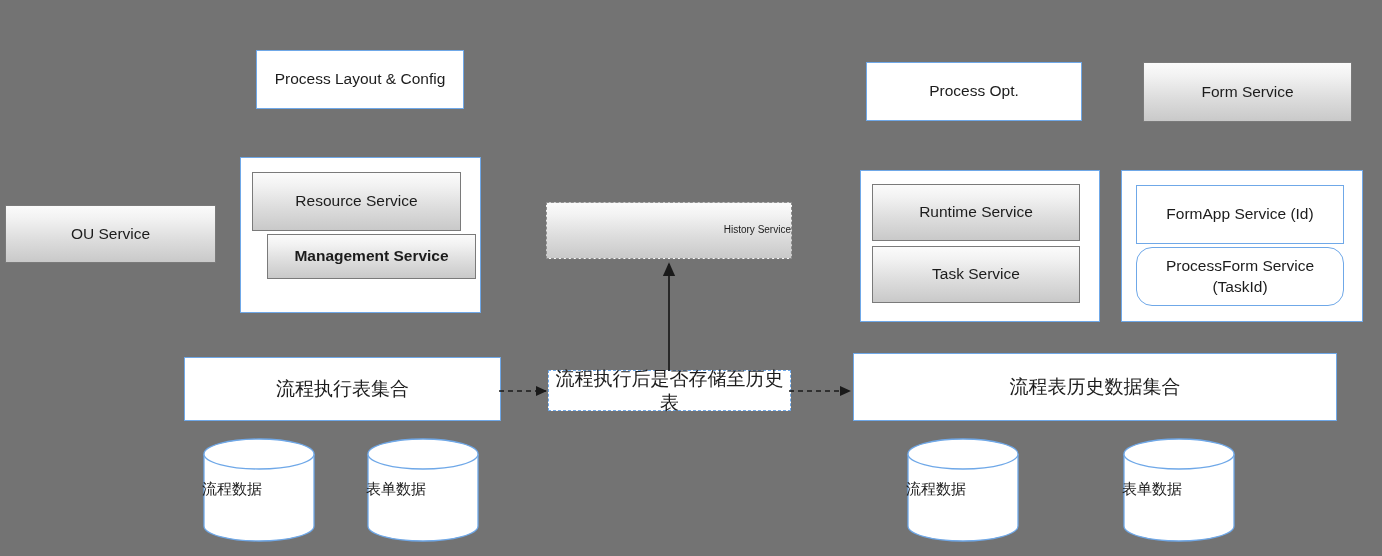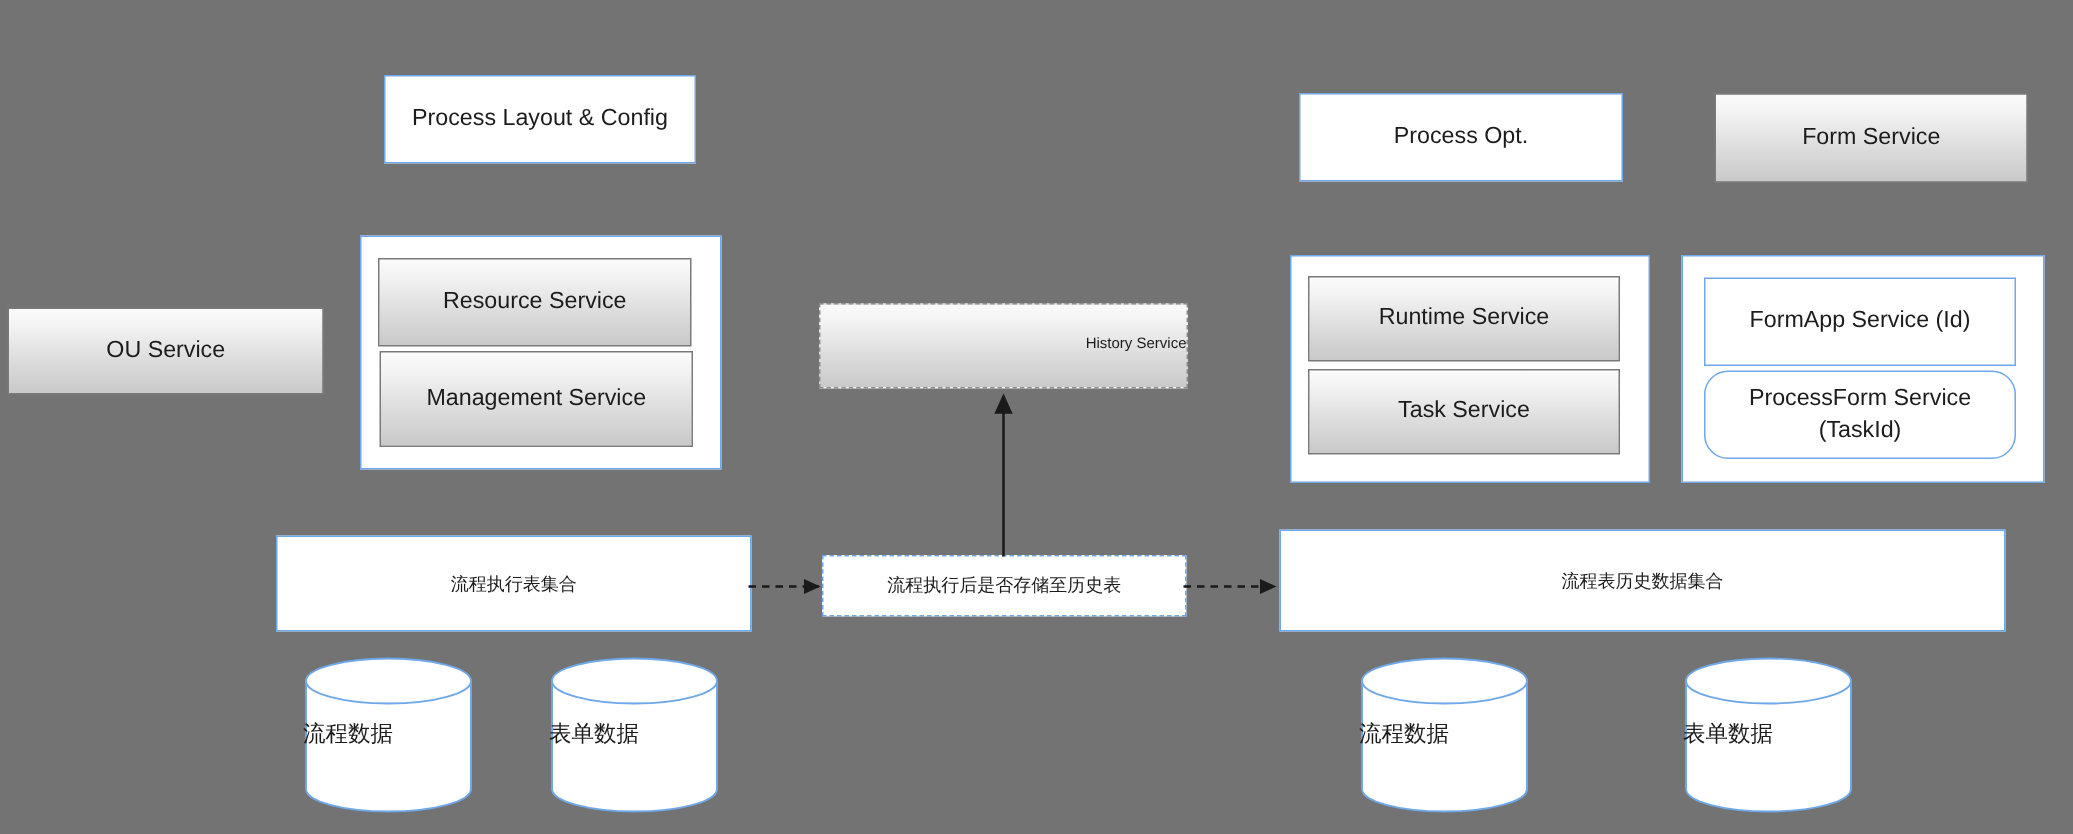--- a/index.html
+++ b/index.html
@@ -58,21 +58,21 @@
   }
   
   .box-blue-dashed {
     border: 1px dashed #6fa8e8;
     background: #ffffff;
     font-size: 15.5px;
     color: #1c1c1c;
   }
   .cjk {
     font-family: "DejaVu Sans", "Liberation Sans", sans-serif;
-    font-size: 12px;
+    font-size: 19px;
   }
   
   .cylinder {
     position: absolute;
   }
   .cylinder svg {
     display: block;
   }
   .cyl-label {
     position: absolute;
@@ -111,21 +111,21 @@
   </div>
 
   <div class="node box-gray" style="left:5px; top:205px; width:211px; height:58px;">
     <span>OU Service</span>
   </div>
 
   <div class="group-blue" style="left:240px; top:157px; width:241px; height:156px;">
     <div class="node box-gray" style="left:11px; top:14px; width:209px; height:59px;">
       <span>Resource Service</span>
     </div>
-    <div class="node box-gray" style="left:12px; top:76px; width:209px; height:64px;">
+    <div class="node box-gray" style="left:26px; top:76px; width:209px; height:45px;font-weight:bold;">
       <span>Management Service</span>
     </div>
   </div>
 
   <div class="node box-gray-dashed" style="left:546px; top:202px; width:246px; height:57px;">
     <span>History Service</span>
   </div>
 
   <div class="group-blue" style="left:860px; top:170px; width:240px; height:152px;">
     <div class="node box-gray" style="left:11px; top:13px; width:208px; height:57px;">

